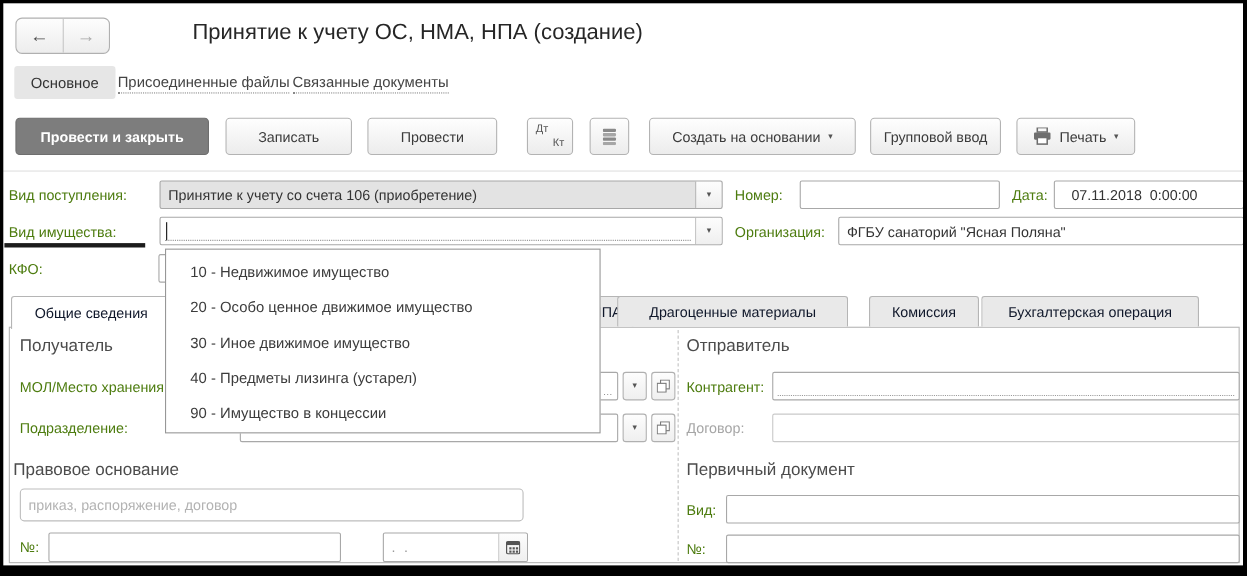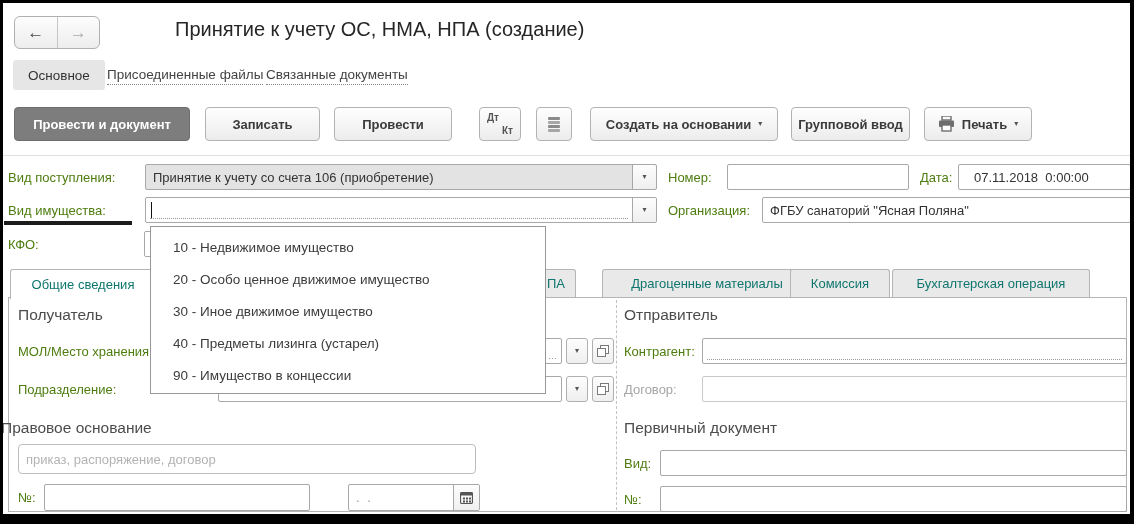--- a/index.html
+++ b/index.html
@@ -22,21 +22,21 @@
   .page-title { position:absolute; left:175px; top:18px; font-size:20px; color:#262626; white-space:nowrap; }
 
   .navtabs { position:absolute; left:0; top:60px; width:1134px; height:32px; }
   .navtab-active { position:absolute; left:13px; top:0; height:30px; padding:0 15px; background:#e6e6e6;
                    border-radius:3px; display:flex; align-items:center; font-size:13.5px; color:#333; }
   .navlink { position:absolute; top:7px; font-size:13.5px; color:#444; border-bottom:1px dotted #888; padding-bottom:2px; white-space:nowrap; }
 
   
   .btn { position:absolute; top:107px; height:34px; border:1px solid #b3b3b3; border-radius:4px;
          background:linear-gradient(#fefefe,#ececec); color:#3b3b3b; font-size:13px;
-         display:flex; align-items:center; justify-content:center; gap:7px; padding:0 10px; white-space:nowrap;font-weight:bold; }
+         display:flex; align-items:center; justify-content:center; gap:7px; padding:0 10px; white-space:nowrap; }
   .btn.dark { background:#7d7d7d; border-color:#6e6e6e; color:#fff; font-weight:bold; }
   .caret { font-size:8px; color:#555; line-height:1; }
   .dtkt { position:relative; width:42px; }
   .dtkt .dt { position:absolute; left:7px; top:4px; font-size:10px; color:#555; }
   .dtkt .kt { position:absolute; right:7px; bottom:4px; font-size:10px; color:#555; }
   .toolbar-sep { position:absolute; left:0; top:155px; width:1134px; height:1px; background:#e0e0e0; }
 
   
   .lbl { position:absolute; font-size:13px; color:#4d7c0f; white-space:nowrap; }
   .lbl.gray { color:#a6a6a6; }
@@ -59,21 +59,21 @@
 
   
   .dropdown { position:absolute; left:150px; top:226px; width:396px; height:168px; background:#fff;
               border:1px solid #979797; z-index:20; padding-top:4px; }
   .dropdown .item { height:32px; display:flex; align-items:center; padding-left:22px; font-size:13.5px; color:#3c3c3c; white-space:nowrap; }
 
   
   .panel { position:absolute; left:8px; top:297px; width:1119px; height:215px; border:1px solid #b5b5b5; background:#fff; }
   .dtab { position:absolute; top:269px; height:28px; border:1px solid #b5b5b5; border-bottom:none;
           border-radius:3px 3px 0 0; background:#e9e9e9; display:flex; align-items:center; justify-content:center;
-          font-size:13px; color:#0f766e; white-space:nowrap; z-index:2; }
+          font-size:13px; color:#0f172a; white-space:nowrap; z-index:2; }
   .dtab.active { background:#fff; height:30px; z-index:3; }
   .dtab.tail { justify-content:flex-end; padding-right:10px; z-index:1; }
 
   .vdash { position:absolute; left:616px; top:300px; height:210px; border-left:1px dashed #c2c2c2; }
   .sec-head { position:absolute; font-size:15.5px; color:#4c4c4c; white-space:nowrap; }
 
   .cal-ph { color:#9a9a9a; letter-spacing:2px; }
   svg { display:block; }
 </style>
 </head>
@@ -90,21 +90,21 @@
       </div>
   </div>
   <div class="page-title">Принятие к учету ОС, НМА, НПА (создание)</div>
 
   <div class="navtabs">
     <div class="navtab-active">Основное</div>
     <div class="navlink" style="left:107px;">Присоединенные файлы</div>
     <div class="navlink" style="left:266px;">Связанные документы</div>
   </div>
 
-  <div class="btn dark" style="left:14px; width:176px;">Провести и документ</div>
+  <div class="btn dark" style="left:14px; width:176px;">Провести и закрыть</div>
   <div class="btn" style="left:205px; width:115px;">Записать</div>
   <div class="btn" style="left:334px; width:118px;">Провести</div>
   <div class="btn dtkt" style="left:479px;">
     <span class="dt">Дт</span>
     <span class="kt">Кт</span>
   </div>
   <div class="btn" style="left:536px; width:36px;">
     <span>
       <svg width="13" height="16" viewBox="0 0 13 16">
           <rect x="0" y="1" width="12" height="3" rx="1" fill="#8a8a8a"></rect>
@@ -155,21 +155,21 @@
   </div>
   <div class="lbl" style="left:668px; top:203px;">Организация:</div>
   <input class="tfield" style="left: 762px; top: 197px; width: 369px;" value="ФГБУ санаторий &quot;Ясная Поляна&quot;">
 
   <div class="lbl" style="left:8px; top:237px;">КФО:</div>
   <div class="field" style="left:144px; top:231px; width:140px; z-index:0;"></div>
 
   <div class="panel"></div>
   <div class="dtab active" style="left:10px; width:146px;">Общие сведения</div>
   <div class="dtab tail" style="left:158px; width:418px;">НПА</div>
-  <div class="dtab" style="left:602px; width:210px;">Драгоценные материалы</div>
+  <div class="dtab" style="left:561px; width:210px;">Драгоценные материалы</div>
   <div class="dtab" style="left:790px; width:100px;">Комиссия</div>
   <div class="dtab" style="left:892px; width:198px;">Бухгалтерская операция</div>
 
   <div class="vdash"></div>
 
   <div class="sec-head" style="left:18px; top:306px;">Получатель</div>
   <div class="lbl" style="left:18px; top:344px;">МОЛ/Место хранения:</div>
   <div class="field" style="left:218px; top:338px; width:344px;">
     <span class="ellipsis-mark" style="right:4px; bottom:2px;">…</span>
   </div>
@@ -199,21 +199,21 @@
   </div>
 
   <div class="sec-head" style="left:624px; top:306px;">Отправитель</div>
   <div class="lbl" style="left:624px; top:344px;">Контрагент:</div>
   <div class="field" style="left:702px; top:338px; width:425px;">
     <div class="dotline"></div>
   </div>
   <div class="lbl gray" style="left:624px; top:382px;">Договор:</div>
   <div class="field" style="left:702px; top:376px; width:425px; border-color:#c9c9c9;"></div>
 
-  <div class="sec-head" style="left:1px; top:419px;">Правовое основание</div>
+  <div class="sec-head" style="left:12px; top:419px;">Правовое основание</div>
   <input class="tfield" style="left: 18px; top: 444px; width: 458px; height: 30px; border-radius: 4px; border-color: rgb(189, 189, 189);" placeholder="приказ, распоряжение, договор">
   <div class="lbl" style="left:18px; top:490px;">№:</div>
   <input class="tfield" style="left: 44px; top: 484px; width: 266px; height: 27px;">
   <div class="lbl" style="left:325px; top:490px;margin-left:32px;">от:</div>
   <div class="field" style="left:348px; top:484px; width:132px; height:27px;">
     <div class="val cal-ph">.  .</div>
     <div class="arrowbox" style="width:26px;">
       <span>
         <svg width="13" height="13" viewBox="0 0 13 13">
             <rect x="0.5" y="1.5" width="12" height="11" rx="1.5" fill="none" stroke="#555" stroke-width="1.2"></rect>

